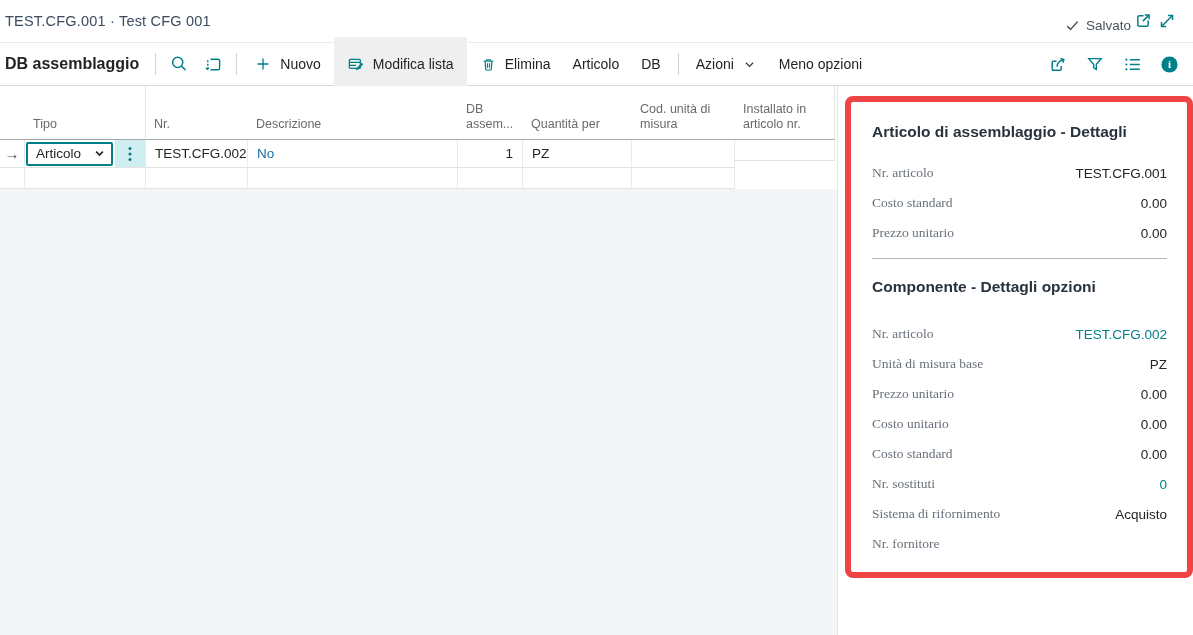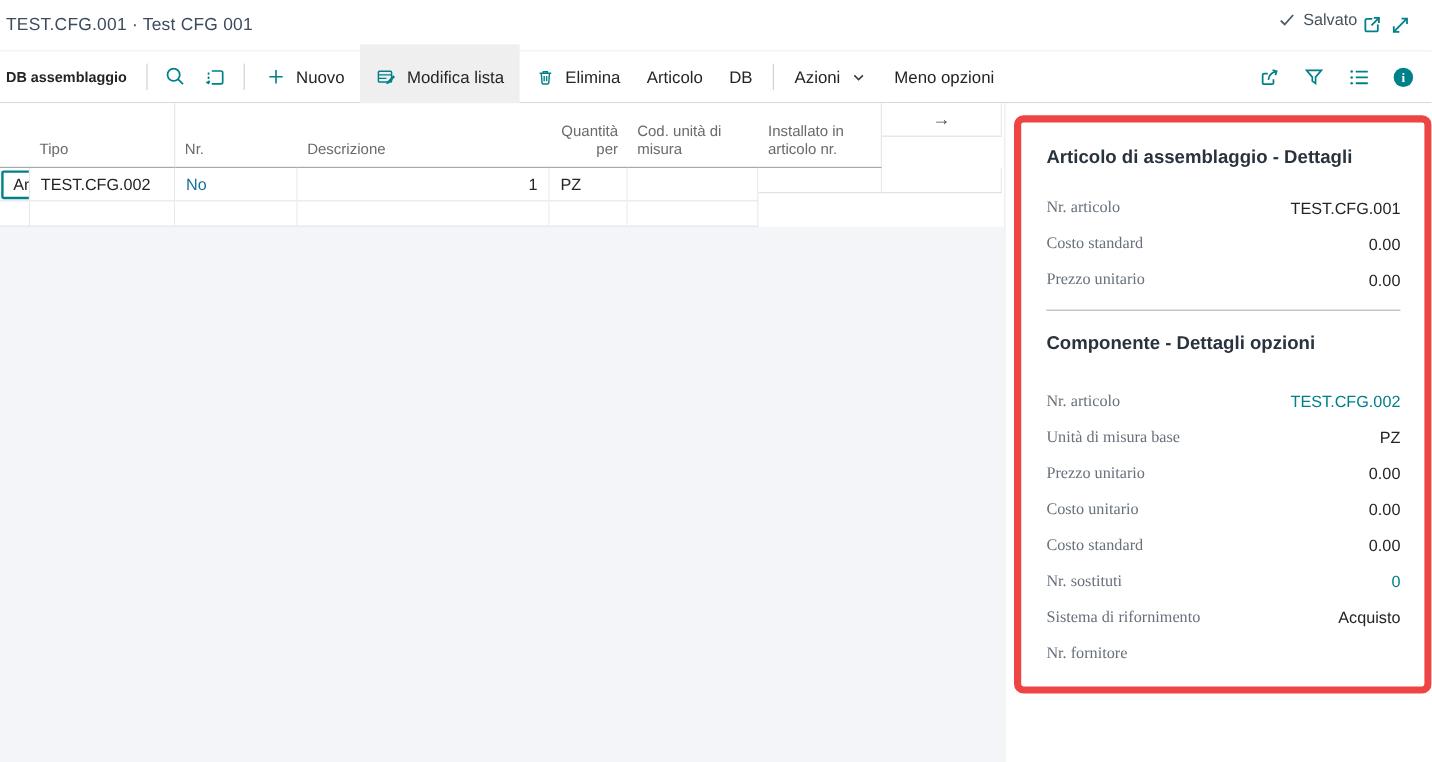--- a/index.html
+++ b/index.html
@@ -3,28 +3,28 @@
 <meta charset="utf-8">
 <style>
   * { box-sizing: border-box; margin: 0; padding: 0; }
   html, body { width: 1193px; height: 635px; overflow: hidden; background: #fff; }
   body { font-family: "Liberation Sans", sans-serif; color: #252423; }
 
   
   .topbar { height: 43px; display: flex; align-items: center; padding: 0 14px 0 5px;
             border-bottom: 1px solid #ececec; background: #fff; }
   .page-title { font-size: 14.5px; color: #3c4c5e; letter-spacing: .2px; }
-  .top-right { margin-left: auto; display: flex; align-items: flex-start; }
+  .top-right { margin-left: auto; display: flex; align-items: flex-end; }
   .saved { display: flex; align-items: center; gap: 6px; font-size: 13.5px; color: #46525c; }
   .icon-box { width: 24px; height: 24px; display: flex; align-items: center; justify-content: center; cursor: pointer; }
 
   
   .actionbar { height: 43px; display: flex; align-items: center; padding: 0 10px 0 5px;
                border-bottom: 1px solid #d8d8d8; background: #fff; }
-  .caption { font-weight: 700; font-size: 12px; color: #252423; margin-right: 10px; white-space: nowrap; }
+  .caption { font-weight: 700; font-size: 16px; color: #252423; margin-right: 10px; white-space: nowrap; }
   .vdiv { width: 1px; height: 22px; background: #d2d2d2; margin: 0 6px; flex: 0 0 auto; }
   .icon-btn { width: 34px; height: 40px; display: flex; align-items: center; justify-content: center; cursor: pointer; }
   .ab-item { display: flex; align-items: center; gap: 8px; font-size: 14px; color: #252423;
              margin: 0 11px; height: 54px; white-space: nowrap; cursor: pointer; }
   .ab-item.active { background: #efefef; padding: 0 13px; margin: 0 2px; }
   .ab-right { margin-left: auto; display: flex; align-items: center; gap: 9px; }
   .ab-right .icon-box { width: 28px; height: 28px; }
 
   
   .content { display: flex; height: 549px; }
@@ -197,20 +197,23 @@
         <div class="h h-marker"></div>
         <div class="h h-tipo">
             <span>Tipo</span>
           </div>
         <div class="h">
             <span>Nr.</span>
           </div>
         <div class="h">
             <span>Descrizione</span>
           </div>
+        <div class="h">
+            <span>DB assem...</span>
+          </div>
         <div class="h h-num">
             <span>Quantità per</span>
           </div>
         <div class="h">
             <span>Cod. unità di misura</span>
           </div>
         <div class="h h-last">
             <span>Installato in articolo nr.</span>
           </div>
 

